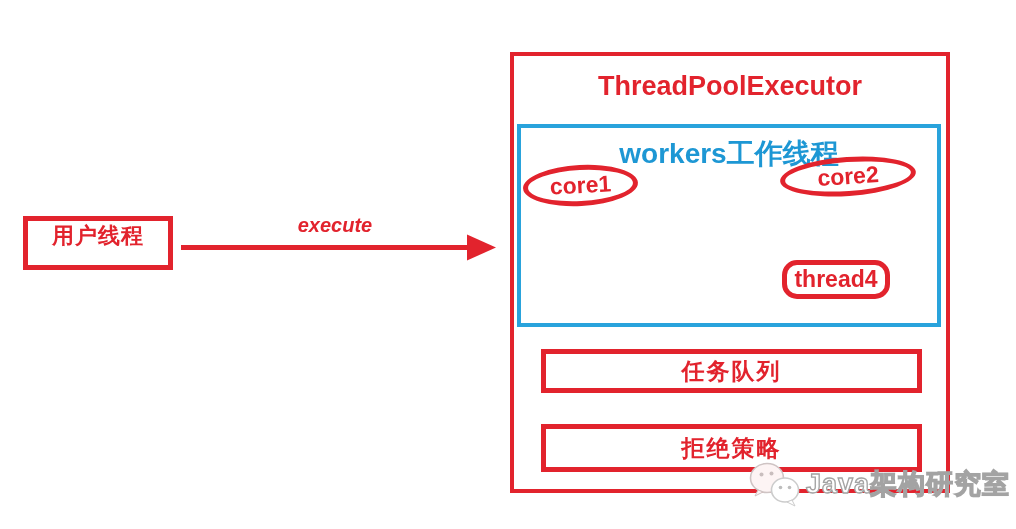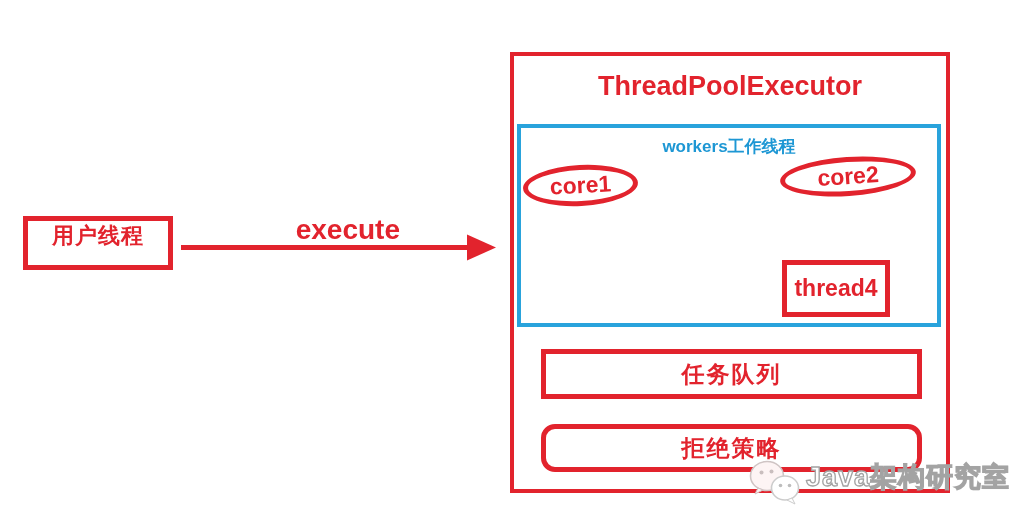--- a/index.html
+++ b/index.html
@@ -25,69 +25,69 @@
   }
   .user-box .lbl {
     color: var(--red); font-weight: bold; font-size: 22px; letter-spacing: 1px;
   }
 
   
   .arrow-svg { left: 0; top: 0; width: 1016px; height: 529px; pointer-events: none; }
 
   .execute-label {
     left: 270px; top: 214px; width: 130px;
-    text-align: right; color: var(--red); font-weight: bold; font-size: 28px;
+    text-align: center; color: var(--red); font-weight: bold; font-size: 20px; font-style: italic;
   }
 
   
   .executor-box {
     left: 510px; top: 52px; width: 440px; height: 441px;
     border: 4px solid var(--red);
   }
   .executor-title {
     left: 510px; top: 71px; width: 440px;
     text-align: center; color: var(--red); font-weight: bold; font-size: 27px;
   }
 
   
   .workers-box {
     left: 517px; top: 124px; width: 424px; height: 203px;
     border: 4px solid var(--blue);
   }
   .workers-title {
     left: 517px; top: 135px; width: 424px;
-    text-align: center; color: var(--blue-text); font-weight: bold; font-size: 17px;
+    text-align: center; color: var(--blue-text); font-weight: bold; font-size: 28px;
   }
 
   
   .node {
     display: flex; align-items: center; justify-content: center;
     border: 5px solid var(--red);
     color: var(--red); font-weight: bold; font-size: 23px;
   }
   .ellipse { border-radius: 50%; }
   .node-core1   { left: 523px; top: 165px; width: 115px; height: 41px; transform: rotate(-3deg); }
   .node-core2   { left: 780px; top: 157px; width: 136px; height: 39px; transform: rotate(-4deg); }
   .node-thread3 { left: 585px; top: 264px; width: 110px; height: 46px; }
-  .node-thread4 { left: 782px; top: 260px; width: 108px; height: 57px; }
+  .node-thread4 { left: 782px; top: 260px; width: 108px; height: 39px; border-radius: 15px; }
 
   
   .bar {
     left: 541px; width: 381px;
     border: 5px solid var(--red);
     display: flex; align-items: center; justify-content: center;
     color: var(--red); font-weight: bold; font-size: 23px; letter-spacing: 2px;
   }
-  .queue-bar  { top: 349px; height: 50px; }
-  .reject-bar { top: 424px; height: 48px; border-radius: 14px; }
+  .queue-bar  { top: 349px; height: 44px; }
+  .reject-bar { top: 424px; height: 48px; }
 
   
   .watermark {
     left: 748px; top: 459px; height: 50px;
-    display: flex; gap: 4px;
+    display: flex; align-items: center; gap: 4px;
     z-index: 5;
   }
   .watermark .wm-text {
     font-size: 27px; font-weight: bold; letter-spacing: 1px;
     color: #fefefe;
     -webkit-text-stroke: 1.3px #a3a3a3;
     text-shadow: 0 0 1px #b5b5b5;
     white-space: nowrap;
   }
 </style>

